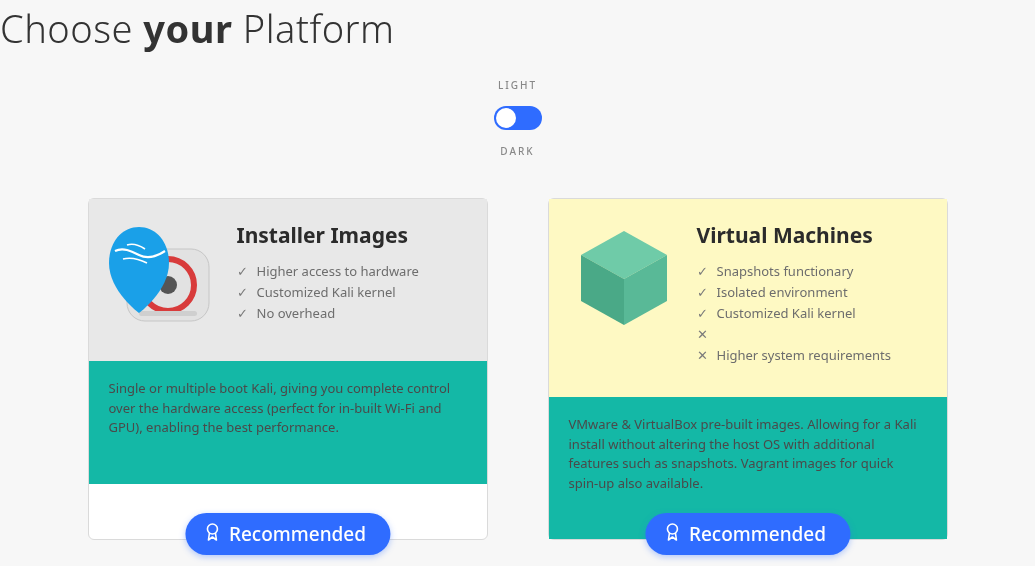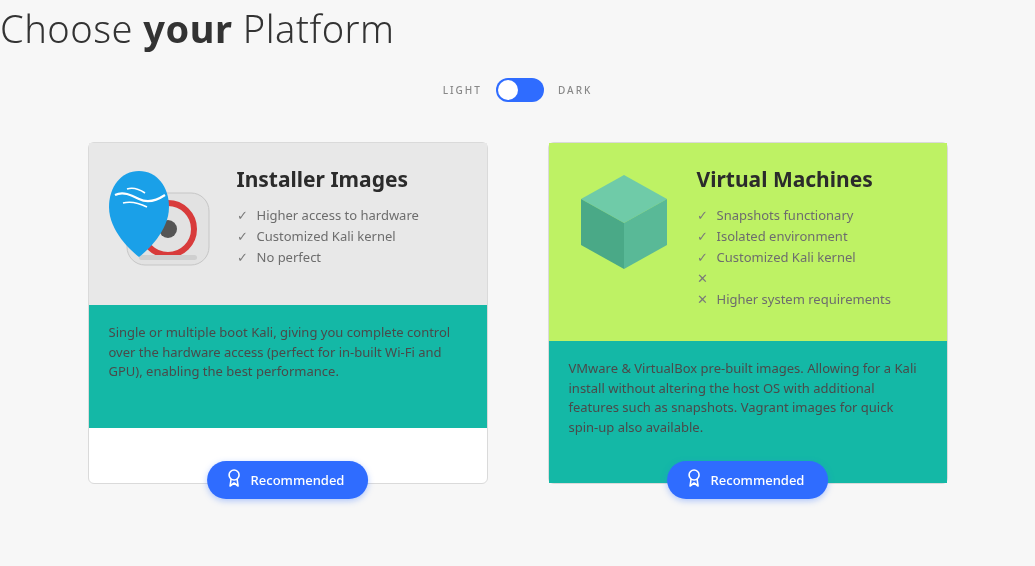--- a/index.html
+++ b/index.html
@@ -21,20 +21,21 @@
   }
   .page-title .bold { font-weight: 700; }
 
   .theme-row {
     display: flex;
     align-items: center;
     justify-content: center;
     gap: 14px;
     margin-top: 24px;
     margin-bottom: 40px;
+    flex-direction: column;
   }
   .theme-label {
     font-size: 10px;
     letter-spacing: 2px;
     color: #888;
     font-weight: 500;
   }
   .toggle {
     width: 48px;
     height: 24px;
@@ -69,21 +70,21 @@
     display: flex;
     flex-direction: column;
   }
   .card-top {
     display: flex;
     align-items: flex-start;
     gap: 18px;
     padding: 22px 20px 30px 20px;
   }
   .card-1 .card-top { background: #e8e8e8; }
-  .card-2 .card-top { background: #bef264; }
+  .card-2 .card-top { background: #fef9c3; }
 
   .card-icon {
     flex: 0 0 auto;
     width: 110px;
     height: 110px;
   }
 
   .card-body { flex: 1 1 auto; }
   .card-title {
     font-size: 21px;
@@ -119,21 +120,21 @@
 
   .badge {
     position: absolute;
     left: 50%;
     transform: translateX(-50%);
     bottom: -16px;
     background: #2f6cff;
     color: #fff;
     border-radius: 22px;
     padding: 8px 24px 8px 20px;
-    font-size: 13px;
+    font-size: 19px;
     font-weight: 500;
     display: flex;
     align-items: center;
     gap: 10px;
     box-shadow: 0 2px 6px rgba(47,108,255,0.35);
     cursor: pointer;
   }
   .badge svg { width: 14px; height: 18px; }
 </style>
 </head>
@@ -173,21 +174,21 @@
           <li>
               <span class="feat-mark">✓</span>
               <span>Higher access to hardware</span>
             </li>
           <li>
               <span class="feat-mark">✓</span>
               <span>Customized Kali kernel</span>
             </li>
           <li>
               <span class="feat-mark">✓</span>
-              <span>No perfect</span>
+              <span>No overhead</span>
             </li>
         </ul>
       </div>
     </div>
     <div class="card-desc">Single or multiple boot Kali, giving you complete control over the hardware access (perfect for in-built Wi-Fi and GPU), enabling the best performance.</div>
     <div class="badge">
       <span>
         <svg viewBox="0 0 14 18">
             <circle cx="7" cy="6" r="5" fill="none" stroke="#fff" stroke-width="1.6"></circle>
             <path d="M4 10 L3 17 L7 14 L11 17 L10 10" fill="none" stroke="#fff" stroke-width="1.6" stroke-linejoin="round"></path>

